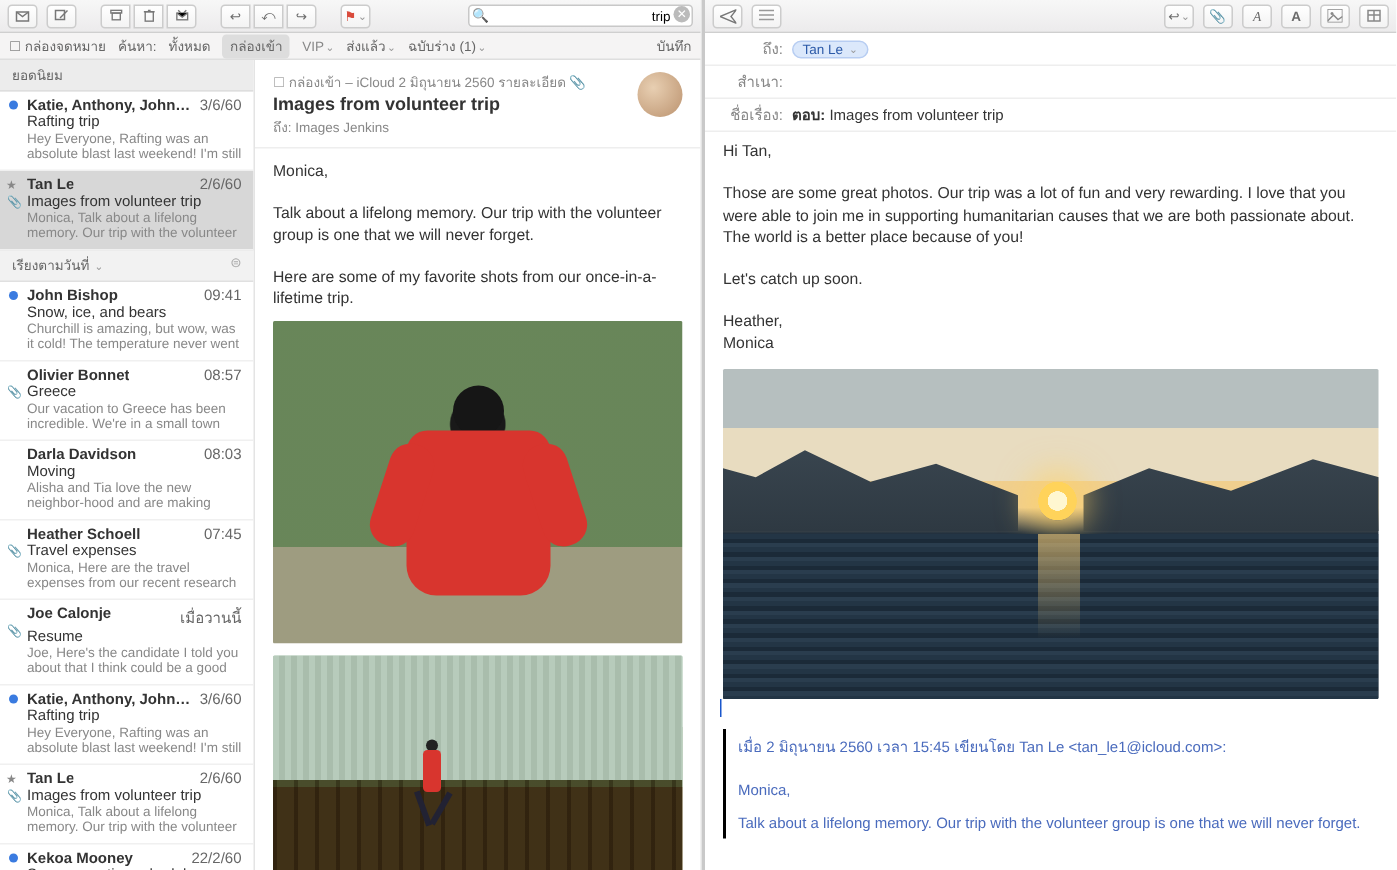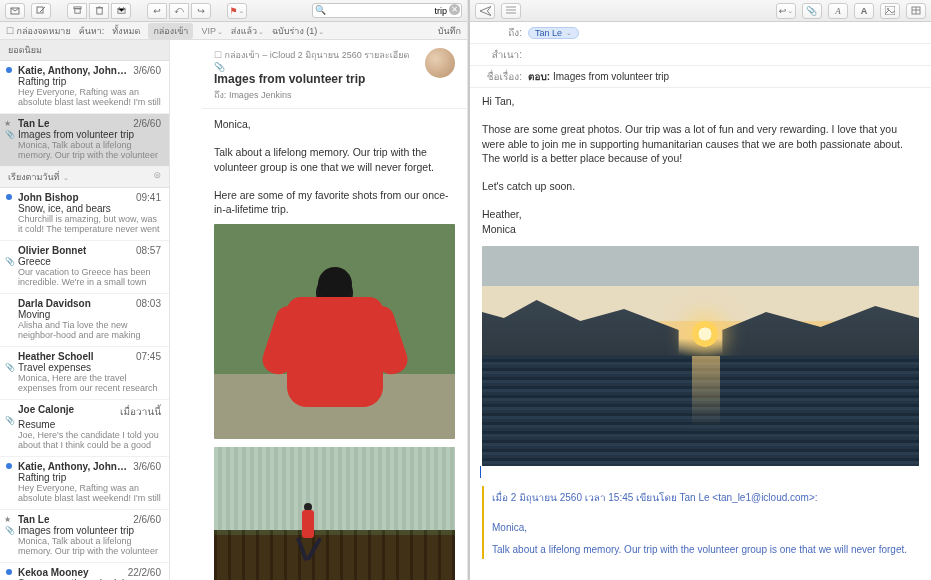--- a/index.html
+++ b/index.html
@@ -17,21 +17,21 @@
   .group { display:flex; gap:2px; }
   .group .icon-btn { border-radius:0;}
   .group .icon-btn:first-child{border-radius:3px 0 0 3px;}
   .group .icon-btn:last-child{border-radius:0 3px 3px 0;}
   .search { position:relative; width:150px; height:15px; }
   .search input { width:100%; height:100%; border:1px solid #c8c8c8; border-radius:3px; padding:0 14px 0 16px; font-size:9px;text-align:right; }
   .search .mag { position:absolute; left:3px; top:2px; color:#999; font-size:9px;}
   .search .clr { position:absolute; right:2px; top:1px; width:11px;height:11px;border-radius:50%;background:#bbb;color:#fff;font-size:8px;display:flex;align-items:center;justify-content:center;cursor:pointer;}
   .flag { color:#d94b3c; }
   
-  .left-split { display:flex; height: calc(100% - 40px); gap: 32px; }
+  .left-split { display:flex; height: calc(100% - 40px); }
   .list { width: 170px; border-right:1px solid #e4e4e4; overflow:hidden; }
   .list-header { background:#ececec; padding:3px 8px; font-size:9px; color:#666; border-bottom:1px solid #dedede;}
   .msg { padding:4px 8px 5px 18px; border-bottom:1px solid #f0f0f0; position:relative; }
   .msg .dot { position:absolute; left:6px; top:6px; width:6px;height:6px;border-radius:50%;background:#3a7be0; }
   .msg .star { position:absolute; left:4px; top:5px; color:#888; font-size:8px;}
   .msg .clip { position:absolute; left:5px; top:16px; color:#999; font-size:8px;}
   .msg.sel { background:#d7d7d7; }
   .msg .row1 { display:flex; justify-content:space-between; }
   .msg .from { font-weight:600; font-size:10px; white-space:nowrap; overflow:hidden; text-overflow:ellipsis; max-width:110px;}
   .msg .date { font-size:10px; color:#666;}
@@ -78,21 +78,21 @@
   .compose-text { padding:6px 12px; font-size:10.5px; line-height:1.35;}
   .sunset { margin:4px 12px 0; height:220px; border-radius:1px; overflow:hidden; position:relative;
      background: linear-gradient(#b6bfbf 0 18%, #e8dcc0 18% 34%, #f0cf8e 34% 42%, #1f2e3d 50% 100%);}
   .sun{position:absolute; left:48%; top:34%; width:26px;height:26px;border-radius:50%;
      background:radial-gradient(circle,#fff7d0 0 35%,#ffd35a 36% 70%,rgba(255,200,80,0) 71%); box-shadow:0 0 20px 8px rgba(255,210,100,.6);}
   .mtn{position:absolute; left:-5%; right:55%; top:22%; height:60px; background:linear-gradient(#3a4650,#2e3942); clip-path:polygon(0 100%,0 20%,20% 40%,35% 10%,55% 45%,75% 25%,100% 60%,100% 100%);}
   .mtn.r{left:55%;right:-5%; clip-path:polygon(0 60%,20% 30%,45% 55%,70% 20%,100% 50%,100% 100%,0 100%);}
   .waves{position:absolute;left:0;right:0;top:50%;bottom:0;background:
      repeating-linear-gradient(180deg,#233545 0 3px,#1b2a38 3px 6px,#2a3d4e 6px 9px);}
   .reflect{position:absolute;left:48%;top:50%;width:28px;height:70px;background:linear-gradient(rgba(255,210,120,.6),rgba(255,210,120,0));}
-  .quoted { margin:8px 12px 12px; border-left:2px solid #eab308; padding:4px 8px; color:#4a6bbd; font-size:10px;}
+  .quoted { margin:8px 12px 12px; border-left:2px solid #000000; padding:4px 8px; color:#4a6bbd; font-size:10px;}
   .quoted .q-meta{ color:#4a6bbd; margin-bottom:6px;}
   .cursor { display:inline-block; width:1px; height:12px; background:#1a57cc; vertical-align:middle; margin-left:10px;}
   svg { display:block; }
   .vip{color:#888;font-size:9px;}
   .dd{font-size:7px;color:#999;margin-left:1px;}
 </style>
 </head>
 <body>
 
 <div class="app">

